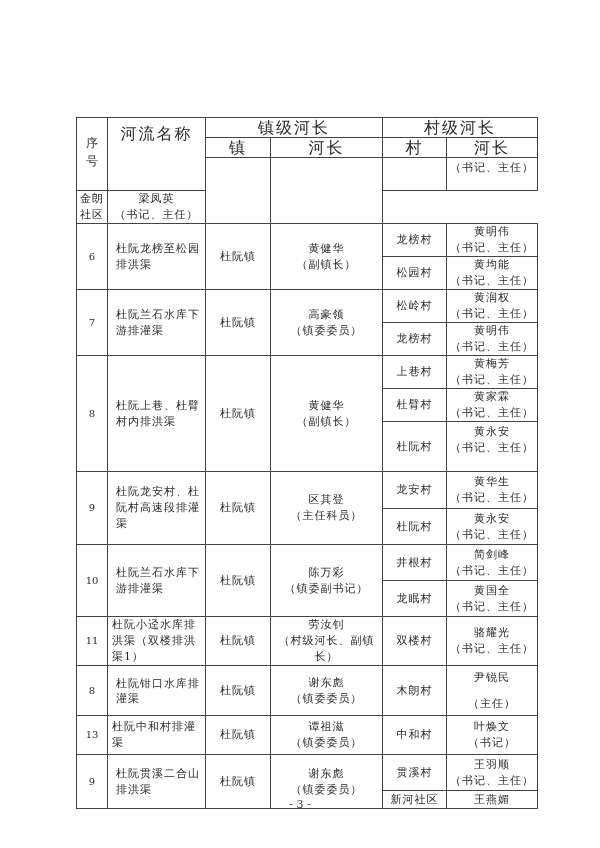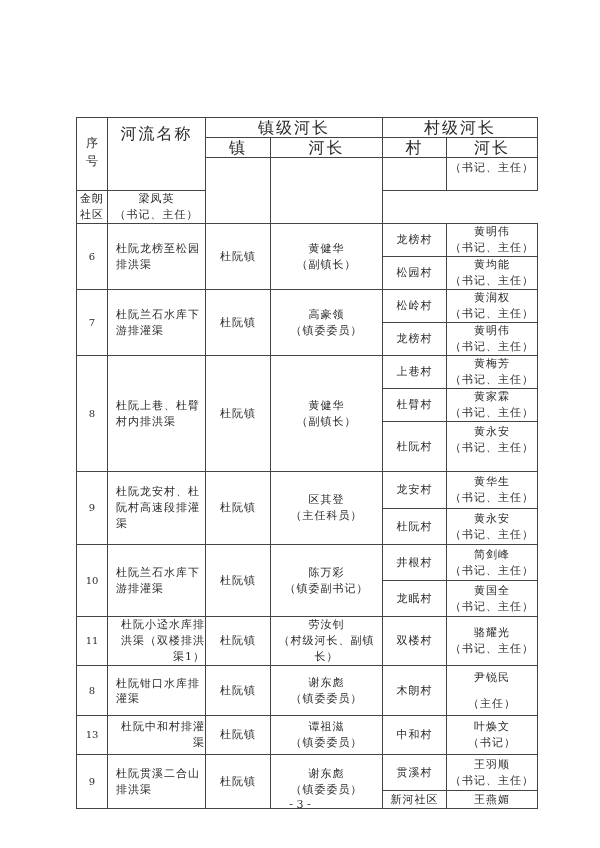--- a/index.html
+++ b/index.html
@@ -10,21 +10,21 @@
   #tbl {
     position: absolute; left: 76px; top: 117px;
     border-collapse: collapse; table-layout: fixed;
     font-size: 11px; line-height: 16px;
   }
   #tbl td {
     border: 1px solid #444; padding: 0; text-align: center; vertical-align: middle;
     overflow: hidden; letter-spacing: 1px;
   }
   #tbl td.name { text-align: left; padding-left: 8px; padding-right: 0; }
-  #tbl td.name.c { text-align: right; padding-left: 4px; }
+  #tbl td.name.c { text-align: left; padding-left: 4px; }
   #tbl td.hdr { font-size: 16px; letter-spacing: 2px; }
   #tbl td.seq { font-size: 10px; letter-spacing: 0; }
   .lead { display: block; }
   .role { display: block; }
   #pageno {
     position: absolute; left: 0; width: 600px; top: 798px; text-align: center;
     font-size: 11px; color: #333;
   }
 </style>
 </head>

